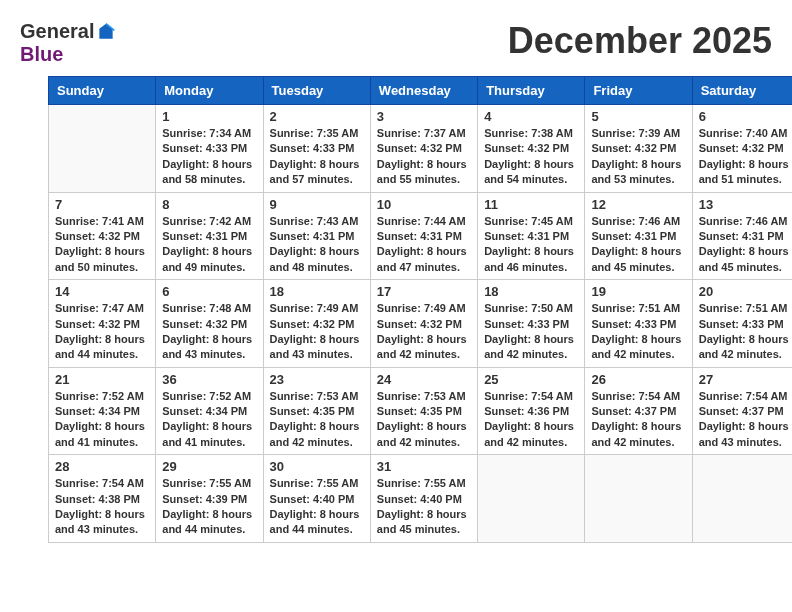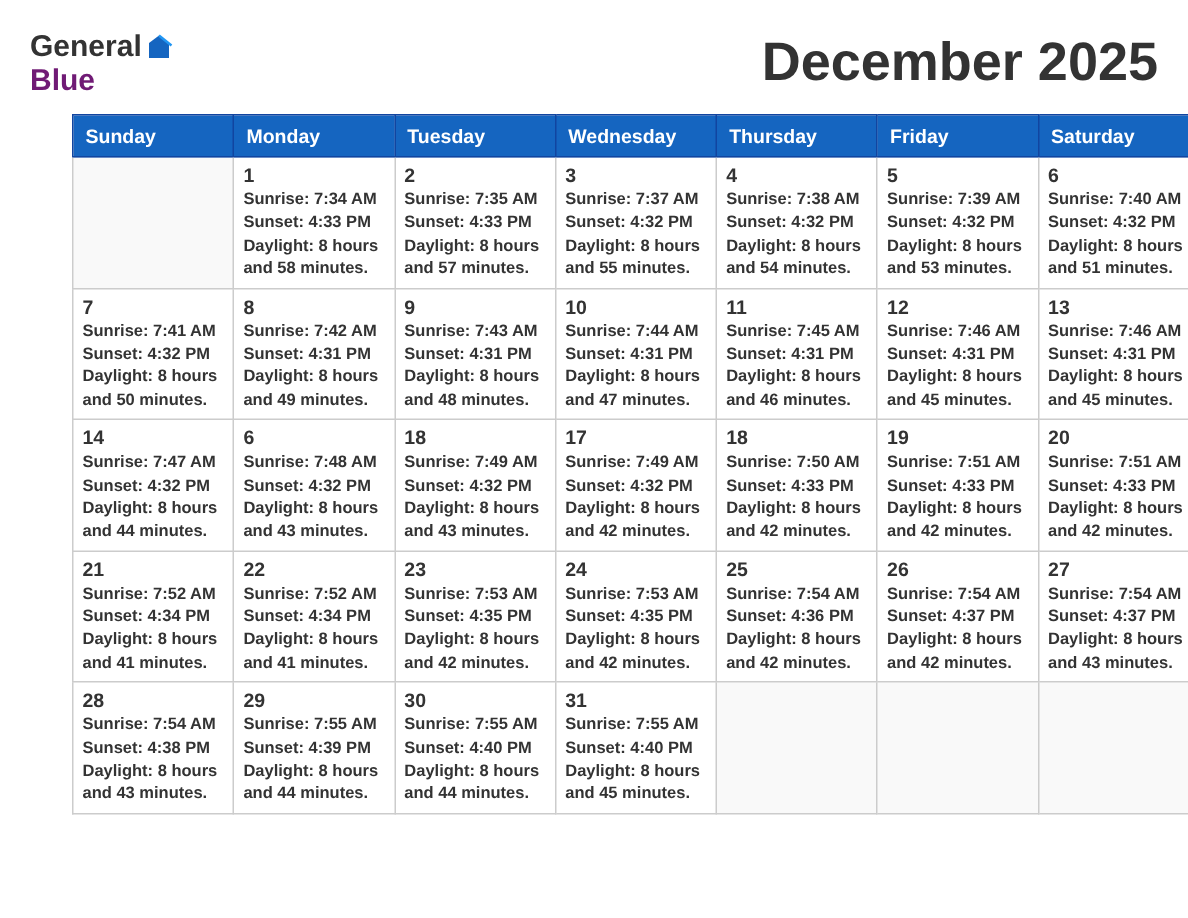--- a/index.html
+++ b/index.html
@@ -212,21 +212,21 @@
           <span class="day-number">20</span>
           <div class="day-info">Sunrise: 7:51 AM<br>Sunset: 4:33 PM<br>Daylight: 8 hours<br>and 42 minutes.</div>
         </td>
       </tr>
       <tr>
         <td>
           <span class="day-number">21</span>
           <div class="day-info">Sunrise: 7:52 AM<br>Sunset: 4:34 PM<br>Daylight: 8 hours<br>and 41 minutes.</div>
         </td>
         <td>
-          <span class="day-number">22</span>
+          <span class="day-number">36</span>
           <div class="day-info">Sunrise: 7:52 AM<br>Sunset: 4:34 PM<br>Daylight: 8 hours<br>and 41 minutes.</div>
         </td>
         <td>
           <span class="day-number">23</span>
           <div class="day-info">Sunrise: 7:53 AM<br>Sunset: 4:35 PM<br>Daylight: 8 hours<br>and 42 minutes.</div>
         </td>
         <td>
           <span class="day-number">24</span>
           <div class="day-info">Sunrise: 7:53 AM<br>Sunset: 4:35 PM<br>Daylight: 8 hours<br>and 42 minutes.</div>
         </td>

